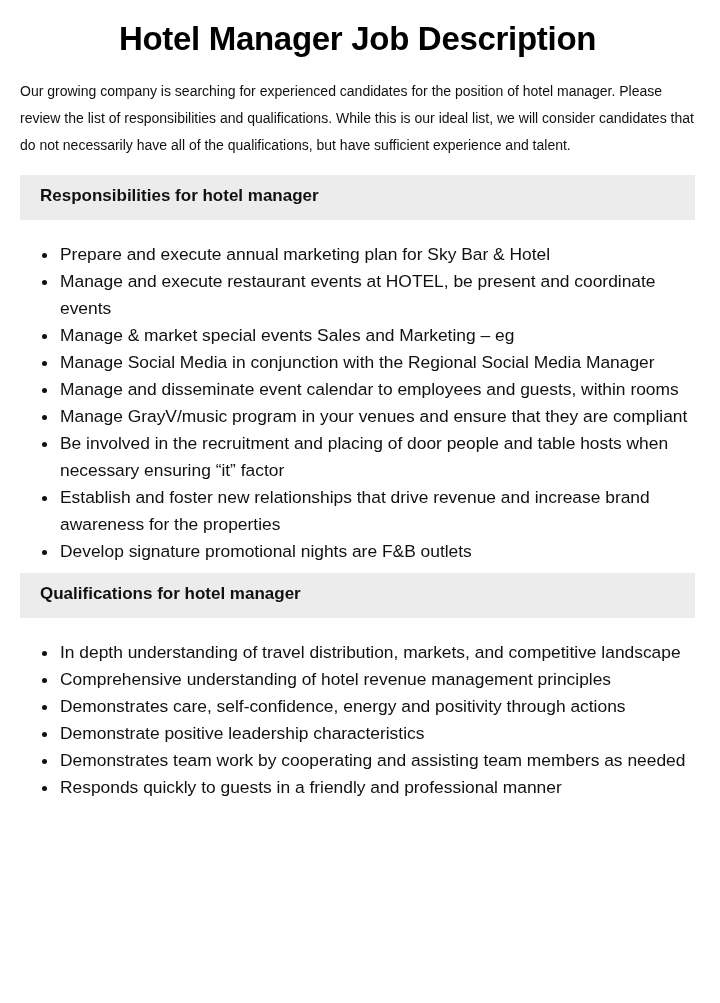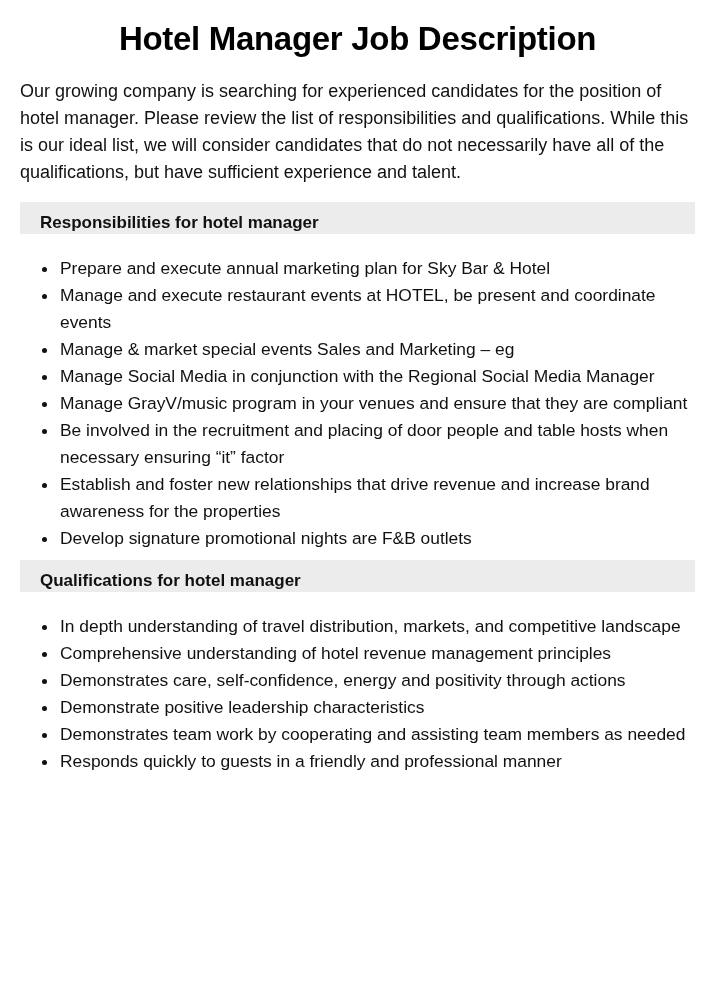--- a/index.html
+++ b/index.html
@@ -22,28 +22,28 @@
       padding-top: 2px;
       text-align: center;
       font-size: 33px;
       font-weight: bold;
       line-height: 42px;
       letter-spacing: -0.3px;
       color: #000;
     }
     p.intro {
       margin: 18px 0 0 0;
-      font-size: 18px;
+      font-size: 14px;
       line-height: 27px;
       color: #111;
     }
     .section-header {
       margin-top: 16px;
       background: #ececec;
-      height: 32px;
+      height: 45px;
       line-height: 42px;
       padding-left: 20px;
       font-size: 17px;
       font-weight: bold;
       color: #111;
     }
     ul.items {
       margin: 21px 0 0 0;
       padding: 0 0 0 40px;
       list-style: none;
@@ -74,20 +74,21 @@
 <div class="page">
   <h1 class="title">Hotel Manager Job Description</h1>
   <p class="intro">Our growing company is searching for experienced candidates for the position of hotel manager. Please review the list of responsibilities and qualifications. While this is our ideal list, we will consider candidates that do not necessarily have all of the qualifications, but have sufficient experience and talent.</p>
 
   <div class="section-header">Responsibilities for hotel manager</div>
   <ul class="items">
     <li>Prepare and execute annual marketing plan for Sky Bar &amp; Hotel</li>
     <li>Manage and execute restaurant events at HOTEL, be present and coordinate events</li>
     <li>Manage &amp; market special events Sales and Marketing – eg</li>
     <li>Manage Social Media in conjunction with the Regional Social Media Manager</li>
+    <li>Manage and disseminate event calendar to employees and guests, within rooms</li>
     <li>Manage GrayV/music program in your venues and ensure that they are compliant</li>
     <li>Be involved in the recruitment and placing of door people and table hosts when necessary ensuring “it” factor</li>
     <li>Establish and foster new relationships that drive revenue and increase brand awareness for the properties</li>
     <li>Develop signature promotional nights are F&amp;B outlets</li>
   </ul>
 
   <div class="section-header qual">Qualifications for hotel manager</div>
   <ul class="items">
     <li>In depth understanding of travel distribution, markets, and competitive landscape</li>
     <li>Comprehensive understanding of hotel revenue management principles</li>

